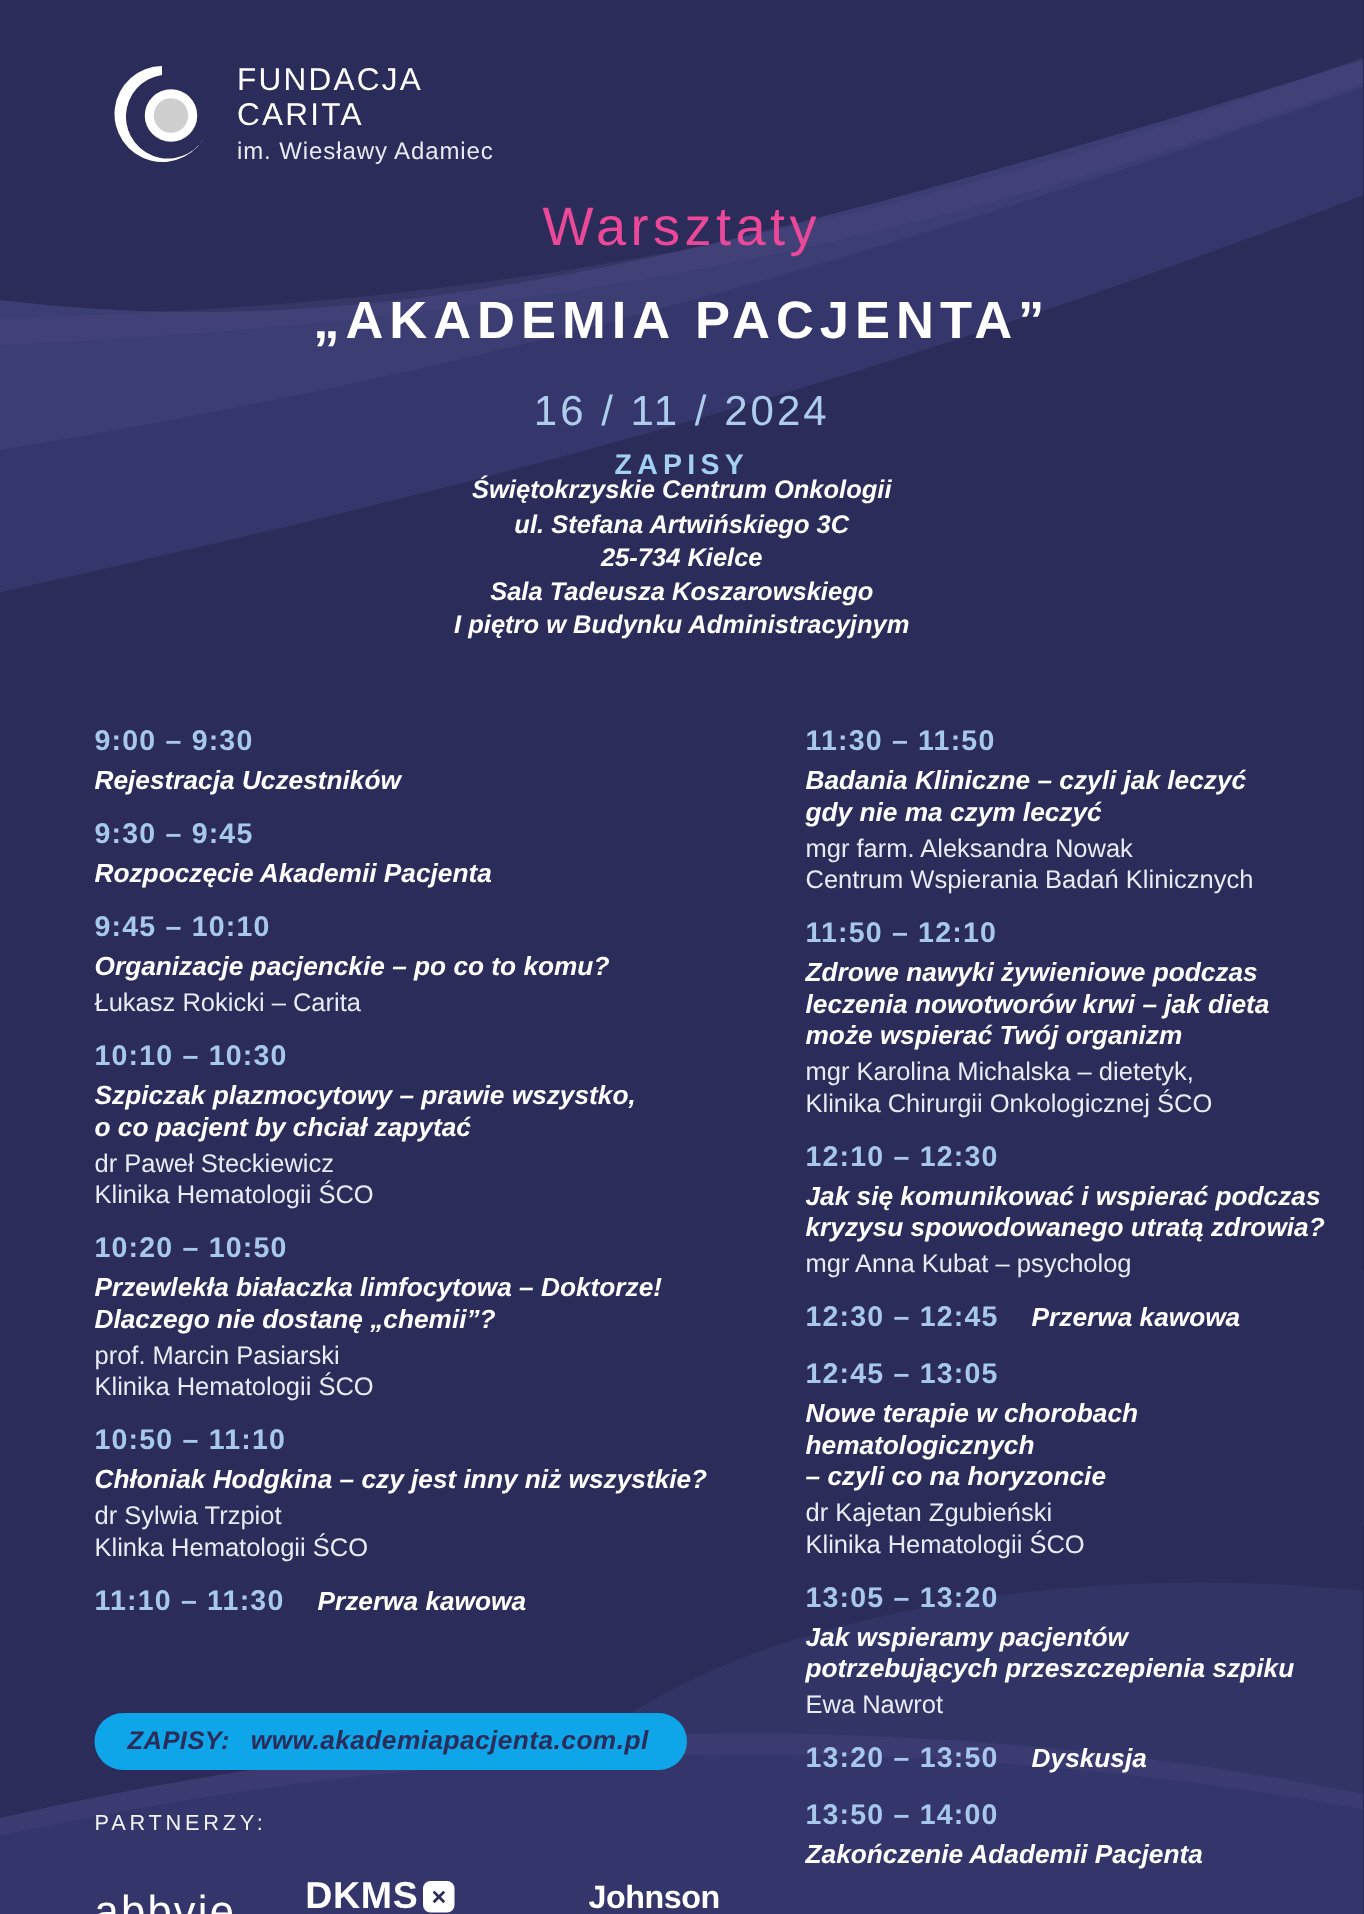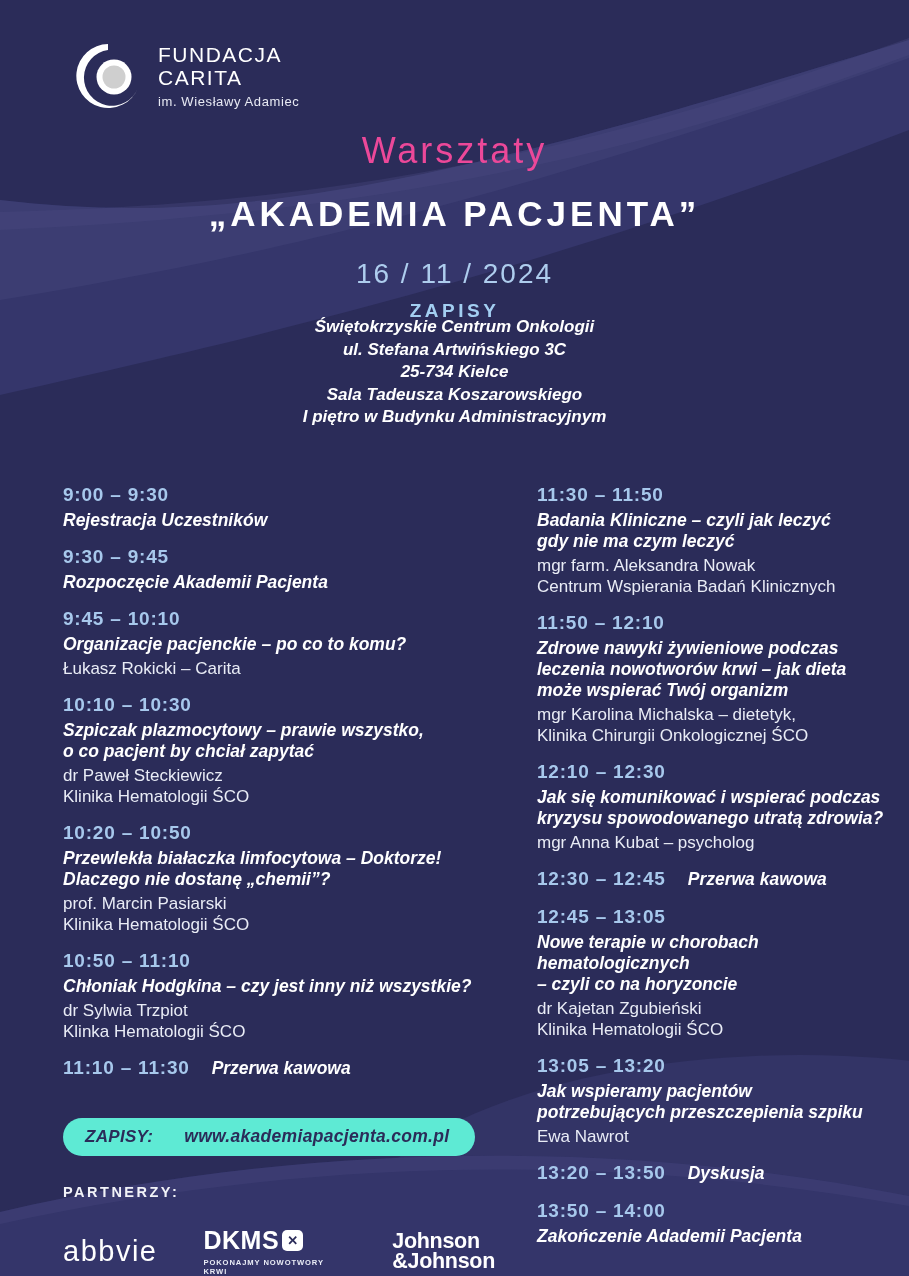--- a/index.html
+++ b/index.html
@@ -11,21 +11,21 @@
     font-family:"Liberation Sans", sans-serif;
     color:#ffffff;
   }
   .bg-waves{position:absolute;inset:0;pointer-events:none;}
 
   
   .logo{position:absolute;left:72px;top:40px;display:flex;align-items:center;gap:14px;}
   .logo-mark{width:72px;height:72px;flex:0 0 auto;}
   .logo-text .l1{font-size:21px;letter-spacing:1.5px;line-height:23px;font-weight:400;}
   .logo-text .l2{font-size:21px;letter-spacing:1.5px;line-height:23px;font-weight:400;}
-  .logo-text .sub{font-size:13px;letter-spacing:.6px;margin-top:5px;color:#e8eaf4;}
+  .logo-text .sub{font-size:16px;letter-spacing:.6px;margin-top:5px;color:#e8eaf4;}
 
   
   .header{position:absolute;top:130px;left:0;width:100%;text-align:center;}
   .kicker{font-size:36px;letter-spacing:3px;color:#ec4899;font-weight:400;}
   .main-title{margin-top:22px;font-size:35px;font-weight:700;letter-spacing:4px;color:#ffffff;}
   .date{margin-top:24px;font-size:28px;letter-spacing:2px;color:#aecdee;}
   .city{margin-top:10px;font-size:19px;font-weight:700;letter-spacing:3.5px;color:#a3cff2;}
 
   
   .venue{
@@ -50,29 +50,29 @@
   .sched-speakers{
     display:block;font-size:17px;font-weight:400;line-height:21px;
     white-space:pre-line;color:#e9ecf6;
   }
   .sched-item.sched-inline{display:flex;align-items:baseline;gap:22px;}
   .sched-inline .sched-time{margin-bottom:0;}
   .sched-inline .sched-title{margin-bottom:0;}
 
   
   .zapisy{
-    margin-top:24px;display:inline-flex;align-items:baseline;gap:31px;
-    background:#5eead4;border-radius:20px;padding:8px 26px 9px 22px;
+    margin-top:48px;display:inline-flex;align-items:baseline;gap:14px;
+    background:#0ea5e9;border-radius:20px;padding:8px 26px 9px 22px;
     cursor:pointer;
   }
   .zapisy .z-label{font-size:17px;font-weight:700;font-style:italic;color:#2b2c59;letter-spacing:.3px;}
   .zapisy .z-url{font-size:17.5px;font-weight:700;font-style:italic;color:#2b2c59;letter-spacing:.3px;}
 
   
-  .partners-label{margin-top:28px;font-size:14.5px;font-weight:700;letter-spacing:2.5px;color:#f2f3f8;}
+  .partners-label{margin-top:28px;font-size:14.5px;font-weight:400;letter-spacing:2.5px;color:#f2f3f8;}
   .partners-row{margin-top:26px;display:flex;align-items:center;gap:46px;}
   .logo-abbvie{font-size:29px;font-weight:400;letter-spacing:1.5px;color:#ffffff;}
   .logo-dkms{display:flex;flex-direction:column;}
   .dkms-top{display:flex;align-items:center;gap:3px;}
   .dkms-name{font-size:25px;font-weight:700;letter-spacing:.5px;color:#ffffff;}
   .dkms-x{
     width:21px;height:21px;background:#ffffff;border-radius:5px;
     display:flex;align-items:center;justify-content:center;
     font-size:13px;font-weight:700;color:#2b2c59;
   }

